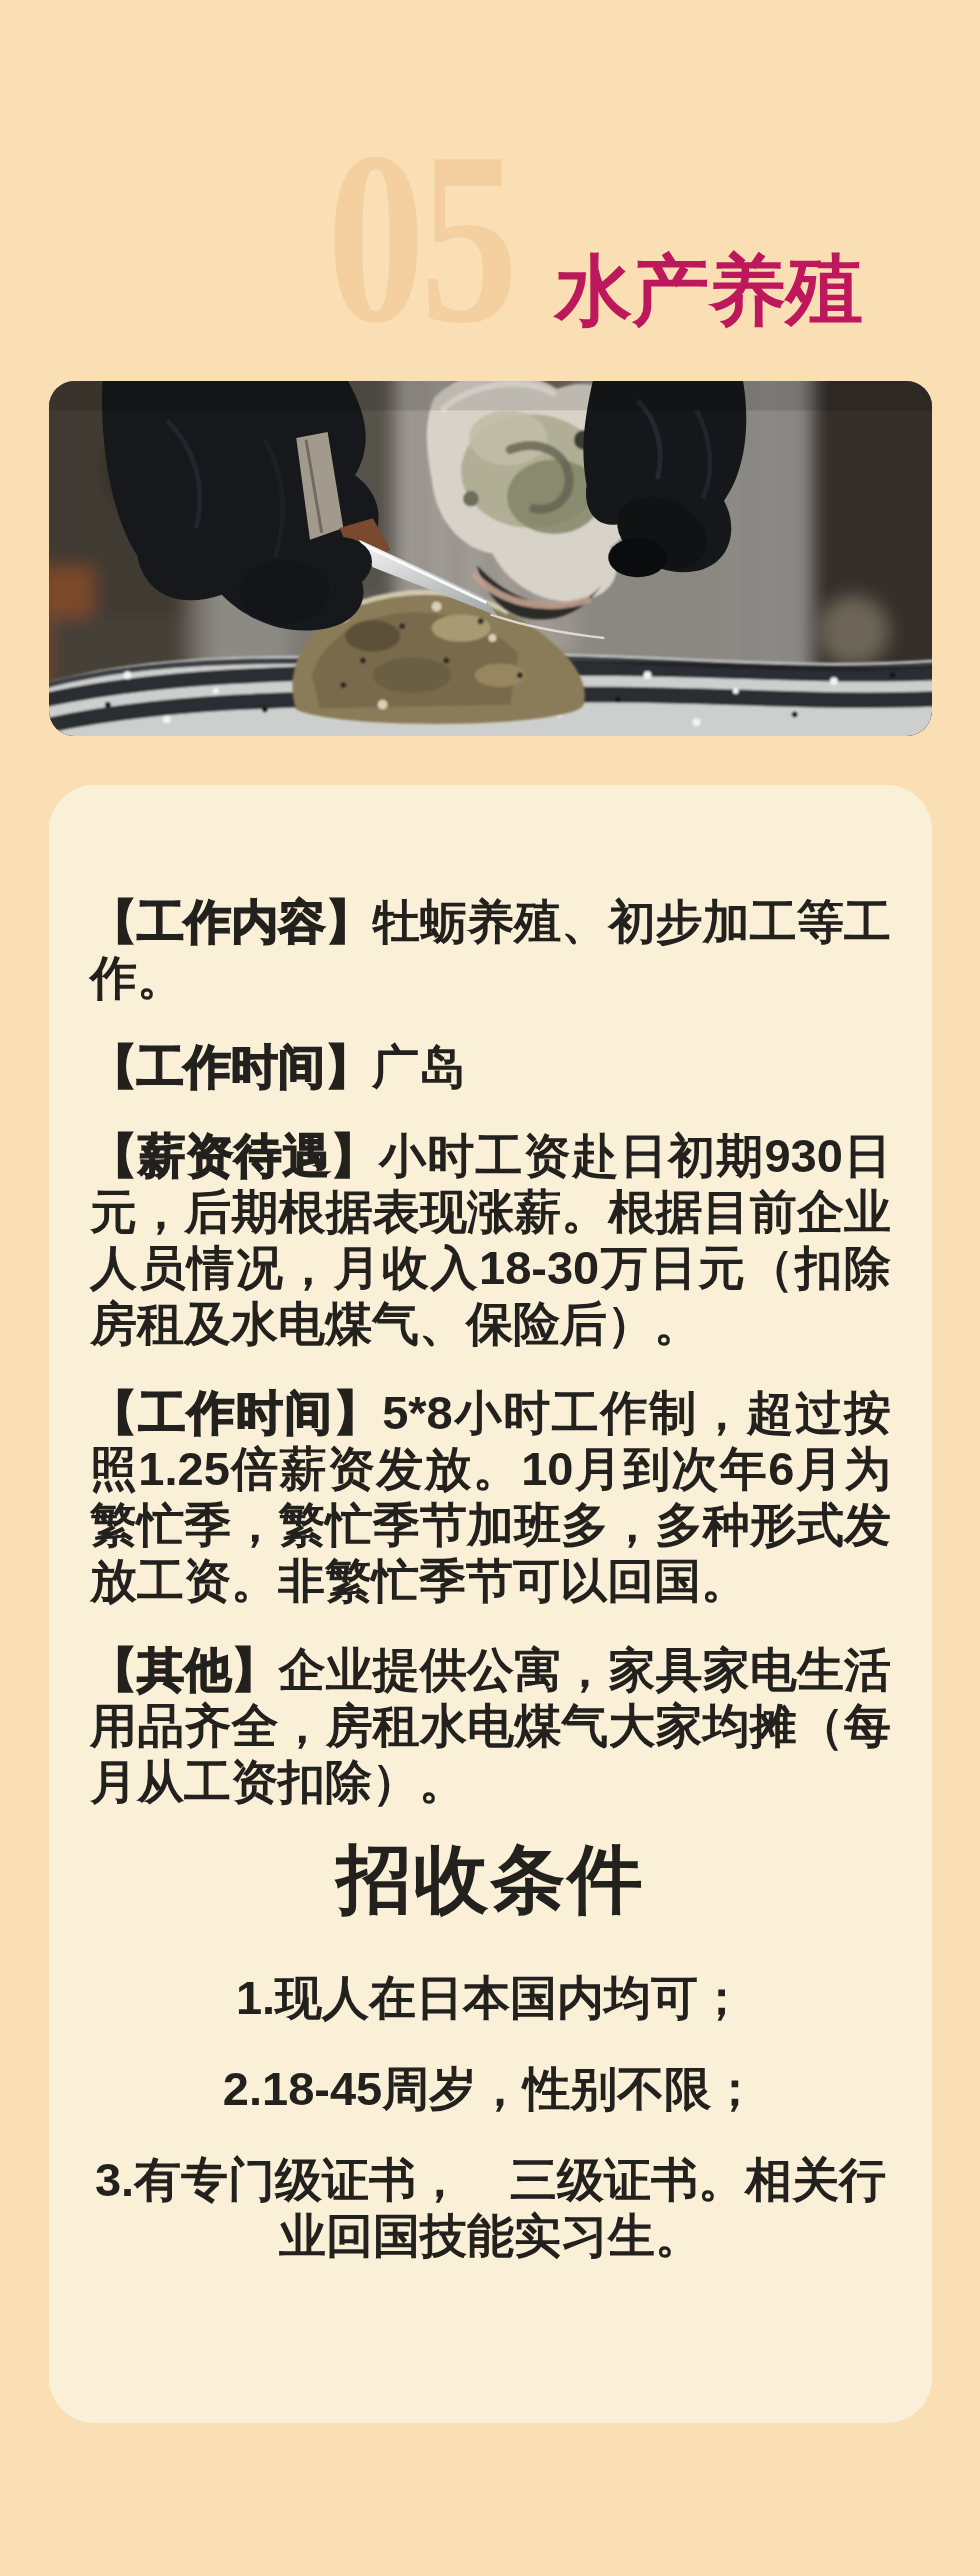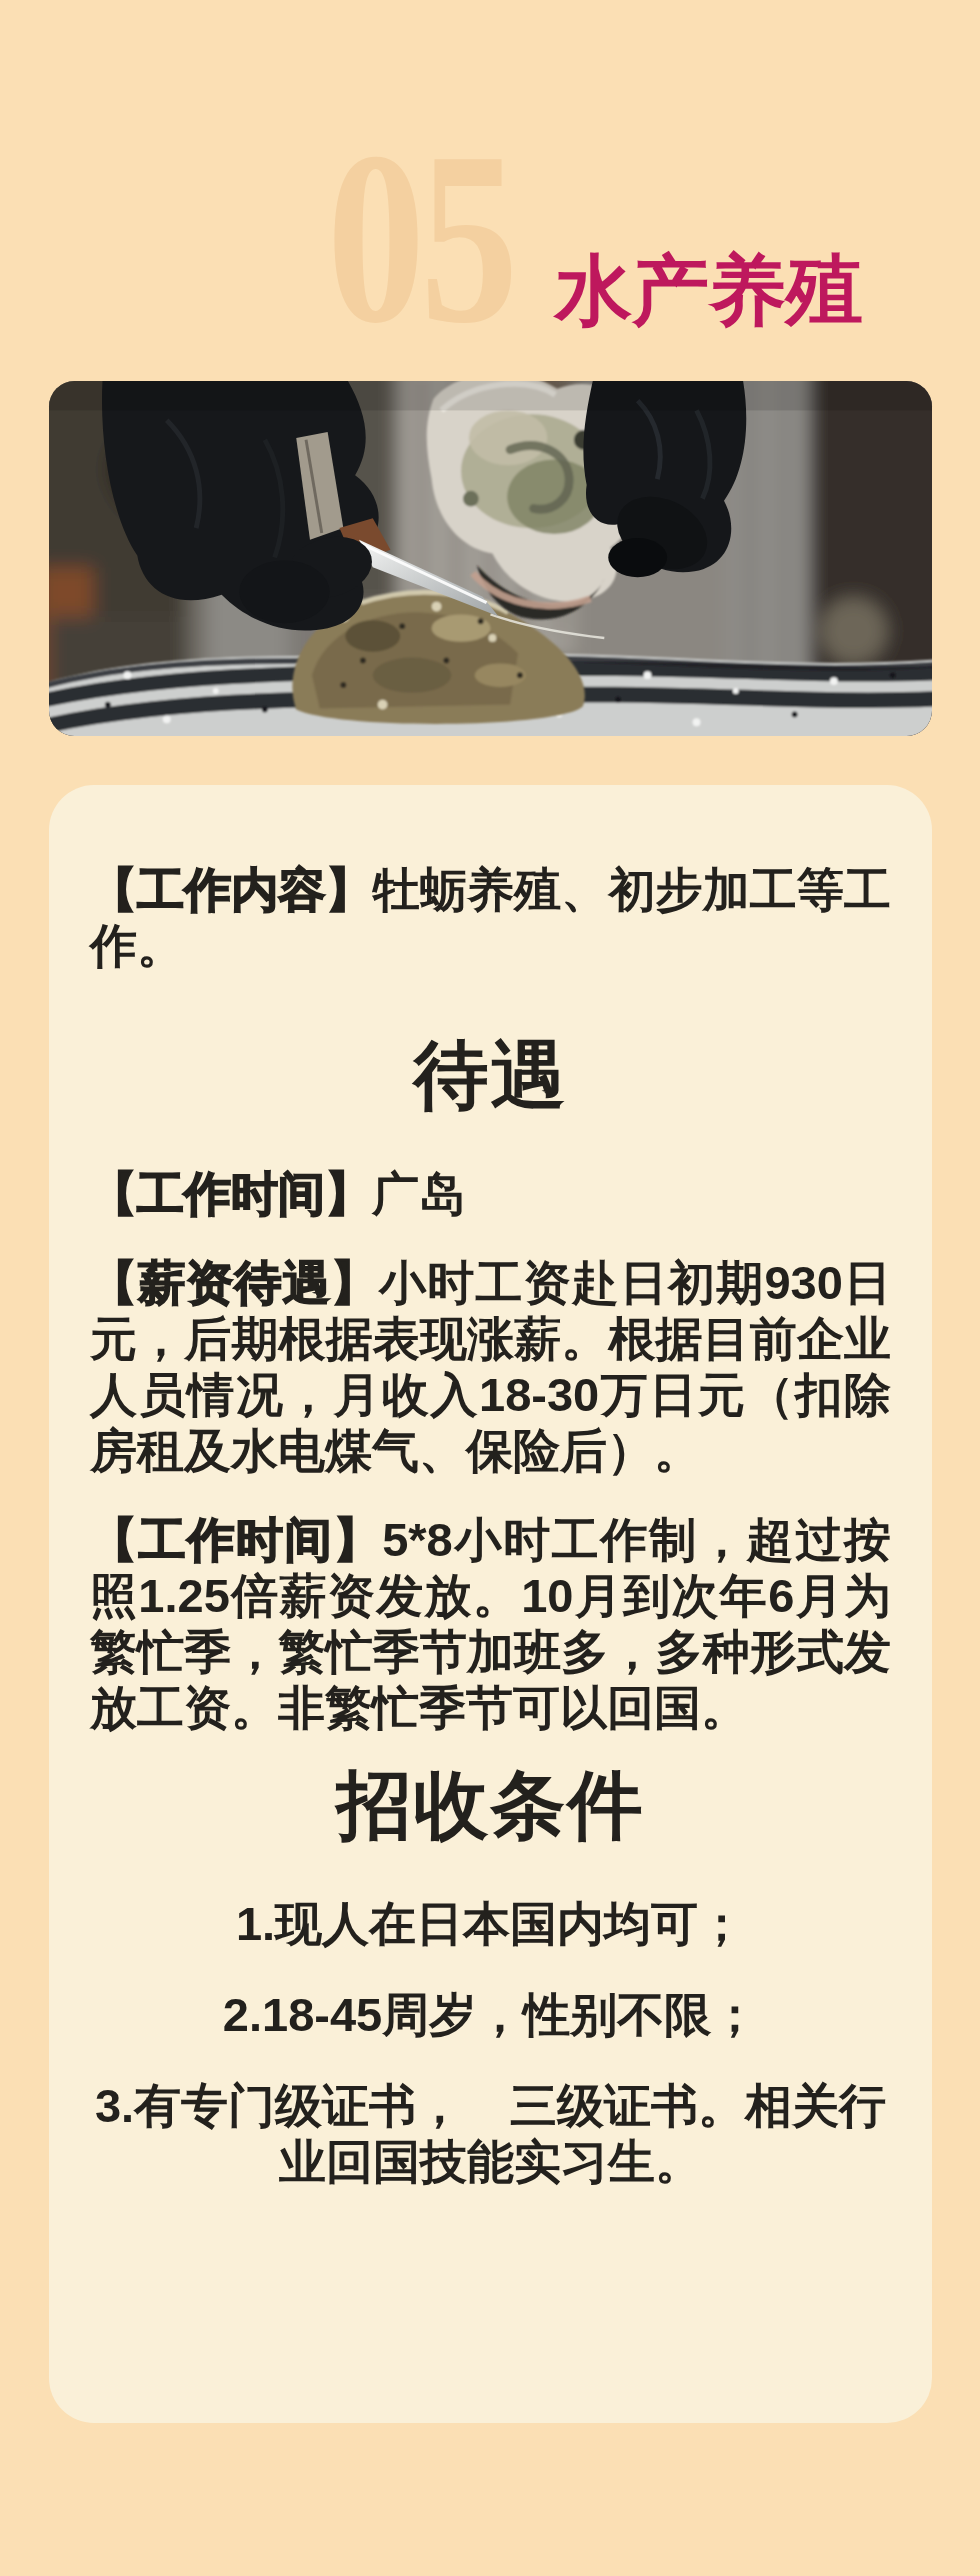--- a/index.html
+++ b/index.html
@@ -7,21 +7,21 @@
         font-family:"Liberation Sans",sans-serif;}
   .big-number{position:absolute;left:327px;top:116px;font-family:"Liberation Serif",serif;
         font-weight:700;font-size:245px;line-height:1;color:#f4d0a0;letter-spacing:-5.9px;
         transform:scaleX(0.8);transform-origin:left top;}
   .section-title{position:absolute;left:555px;top:251px;margin:0;font-family:"Liberation Serif",serif;
         font-weight:700;font-size:77px;line-height:1.05;color:#be185d;letter-spacing:0;}
   .photo-frame{position:absolute;left:49px;top:381px;width:883px;height:355px;margin:0;
         border-radius:25.5px;overflow:hidden;background:#6e6a64;}
   .photo-frame svg{display:block;width:100%;height:100%;}
   .card{position:absolute;left:49px;top:785px;width:883px;height:1638px;box-sizing:border-box;
-        padding:77px 41px 0;border-radius:45px;background:#faf0d8;color:#23211d;overflow:hidden;}
+        padding:109px 41px 0;border-radius:45px;background:#faf0d8;color:#23211d;overflow:hidden;}
   .card p{margin:33px 0 0;font-size:47px;line-height:56px;font-weight:700;
         text-align:justify;word-break:break-all;}
   .card p.intro{margin-top:0;}
   .label{font-weight:700;-webkit-text-stroke:1.6px #23211d;}
   .heading{font-family:"Liberation Serif",serif;font-weight:700;font-size:75px;line-height:78px;
         text-align:center;color:#23211d;margin:63px 0 51px;letter-spacing:2px;}
   .heading.recruit{margin-top:31px;}
   .card p.cond{margin-top:35px;text-align:center;}
 </style>
 </head>
@@ -167,28 +167,28 @@
       </g>
 
       <rect x="0" y="0" width="900" height="30" fill="#000000" opacity="0.12"></rect>
     </svg>
   </figure>
 
   <section class="card">
 
     <p class="intro"><span class="label">【工作内容】</span><span>牡蛎养殖、初步加工等工作。</span></p>
 
-    <h2 class="heading">待遇</h2>
 
     <p><span class="label">【工作时间】</span><span>广岛</span></p>
 
     <p><span class="label">【薪资待遇】</span><span>小时工资赴日初期930日元，后期根据表现涨薪。根据目前企业人员情况，月收入18-30万日元（扣除房租及水电煤气、保险后）。</span></p>
 
     <p><span class="label">【工作时间】</span><span>5*8小时工作制，超过按照1.25倍薪资发放。10月到次年6月为繁忙季，繁忙季节加班多，多种形式发放工资。非繁忙季节可以回国。</span></p>
 
+    <p><span class="label">【其他】</span><span>企业提供公寓，家具家电生活用品齐全，房租水电煤气大家均摊（每月从工资扣除）。</span></p>
 
     <h2 class="heading recruit">招收条件</h2>
 
     <p class="cond">1.现人在日本国内均可；</p>
     <p class="cond">2.18-45周岁，性别不限；</p>
     <p class="cond">3.有专门级证书，　三级证书。相关行业回国技能实习生。</p>
 
   </section>
 </div>
 

